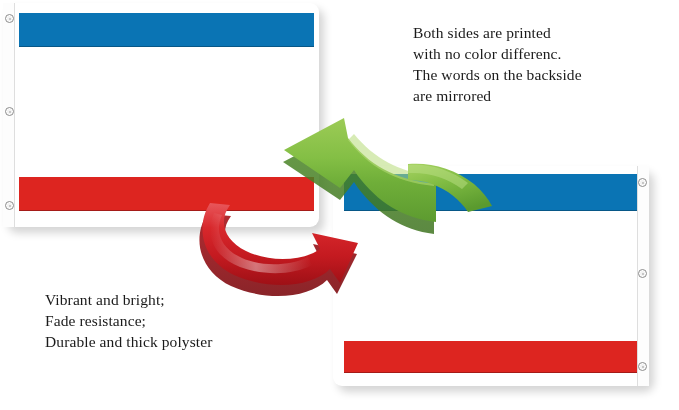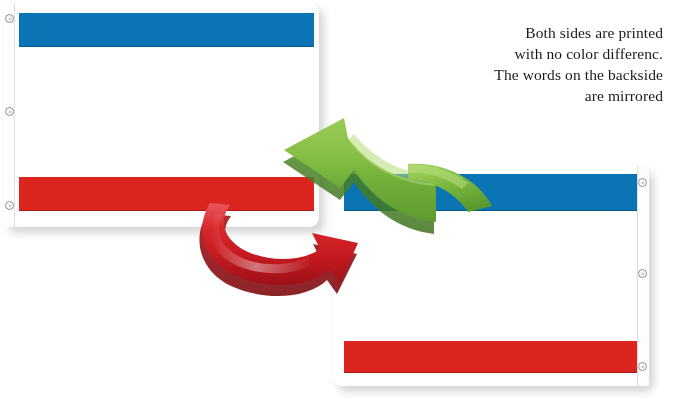--- a/index.html
+++ b/index.html
@@ -75,21 +75,20 @@
 
   
   .caption {
     position: absolute;
     color: #1a1a1a;
     font-size: 15.5px;
     line-height: 21px;
     white-space: pre-line;
     font-weight: 400;
     letter-spacing: 0.1px;
-    text-align: right;
   }
 
   
   .arrow-svg {
     position: absolute;
     overflow: visible;
   }
 </style>
 </head>
 <body>
@@ -193,14 +192,17 @@
              C24,46 16,30 24,12 Z" fill="url(#gRedHi)" opacity="0.75"></path>
 
     <ellipse cx="80" cy="46" rx="26" ry="5" fill="#ffffff" opacity="0.35"></ellipse>
   </svg>
 
   <div class="caption" style="left:413px; top:22px; width:250px;">Both sides are printed
 with no color differenc.
 The words on the backside
 are mirrored</div>
 
+  <div class="caption" style="left:45px; top:289px; width:290px;">Vibrant and bright;
+Fade resistance;
+Durable and thick polyster</div>
 
 </div>
 
 </body></html>

